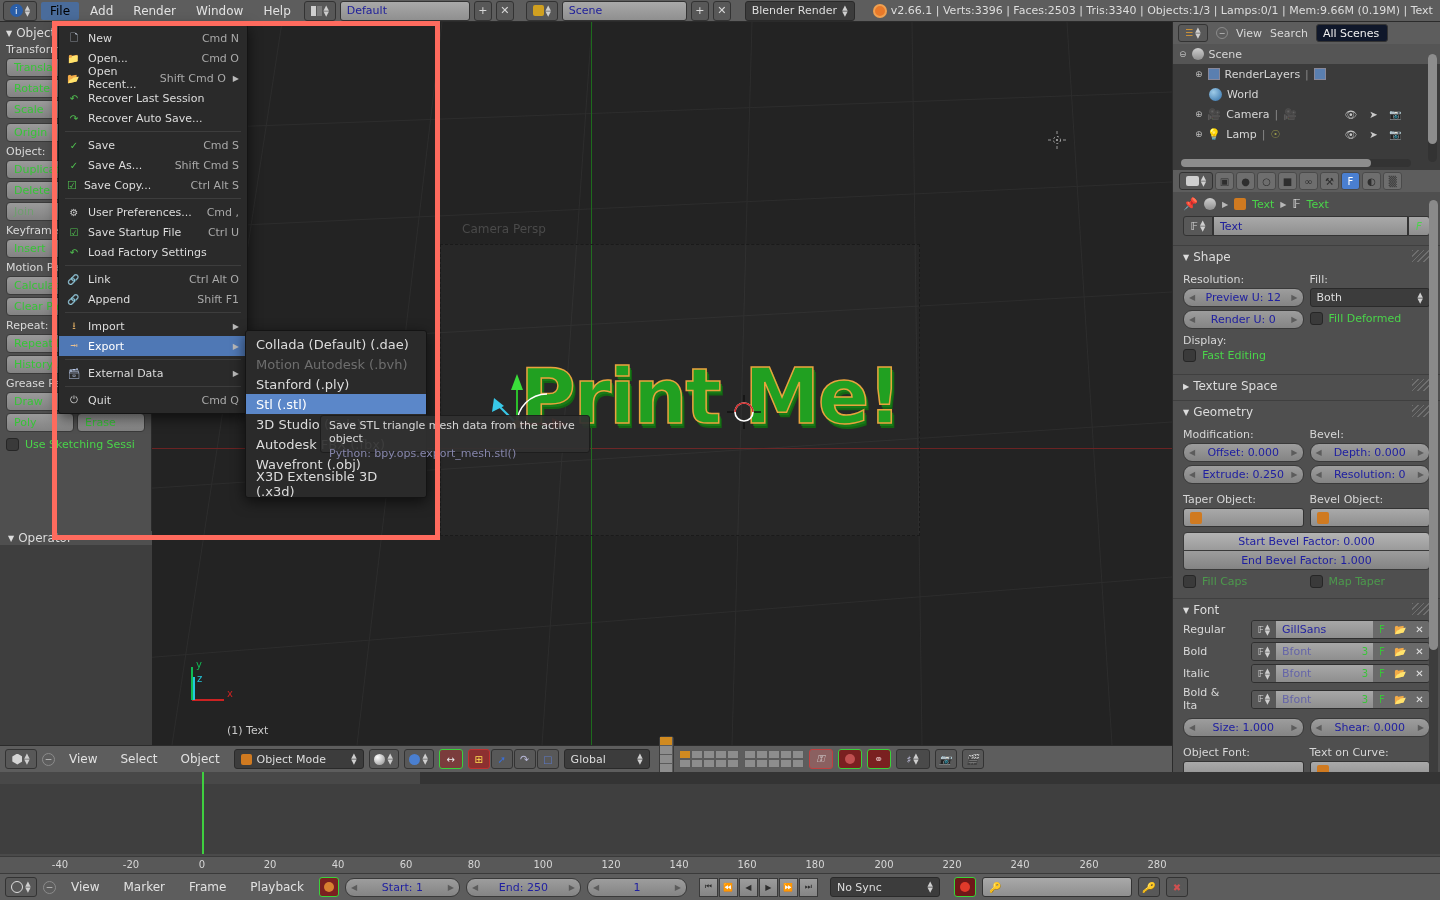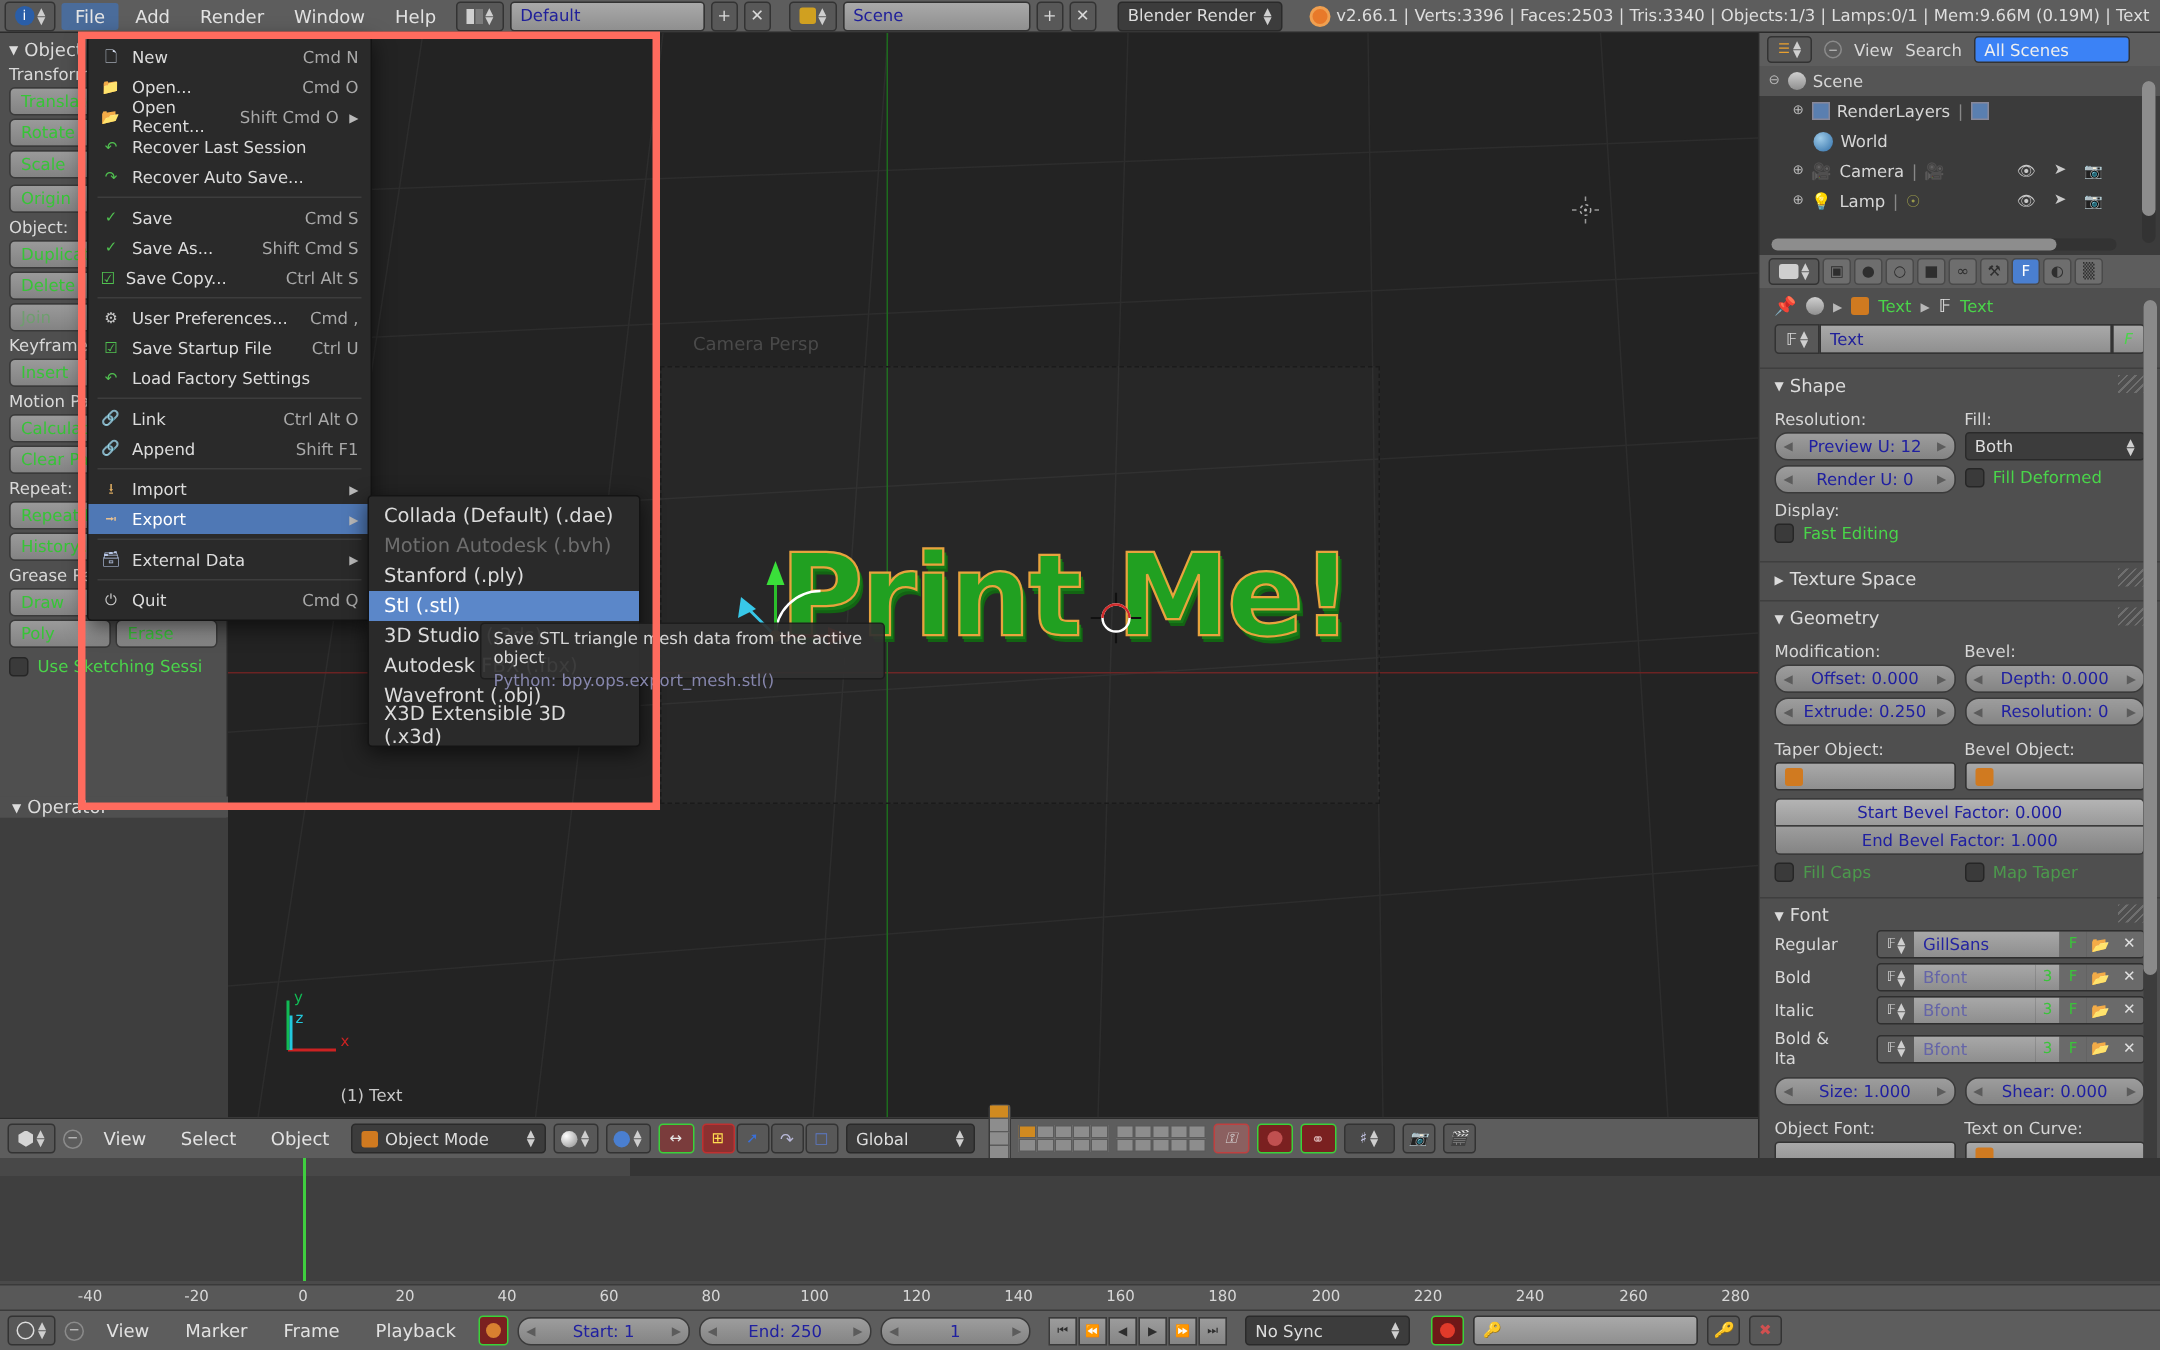--- a/index.html
+++ b/index.html
@@ -6,21 +6,21 @@
   html,body { width:1440px; height:900px; overflow:hidden; }
   body {
     font-family: "DejaVu Sans", sans-serif;
     font-size: 11px;
     background:#3e3e3e;
     color:#d8d8d8;
     -webkit-font-smoothing: antialiased;
   }
   #app { position:relative; width:1440px; height:900px; }
   .menu-label { padding:2px 9px; color:#e2e2e2; font-size:12px; cursor:default; }
-  .menu-label.active { background:#4a6c9b; color:#e5e5e5; border-radius:2px; }
+  .menu-label.active { background:#4a6c9b; color:#000000; border-radius:2px; }
   .icobox {
     background:#585858; border:1px solid #333; border-radius:3px;
     height:20px; display:flex; align-items:center; justify-content:center;
     padding:0 4px; gap:2px;
   }
   .spin { font-size:7px; line-height:6px; color:#cfcfcf; display:flex; flex-direction:column; }
   .txtfield {
     background:linear-gradient(#a9a9a9,#8f8f8f); border:1px solid #333; border-radius:3px;
     height:20px; display:flex; align-items:center; padding:0 6px; color:#20209a; font-size:11px;
   }
@@ -495,21 +495,21 @@
       <div class="icobox" style="width:30px;height:18px;">
         <i style="font-size:9px;color:#e8a030;">☰</i>
         <span class="spin">
             <b>▲</b>
             <b>▼</b>
           </span>
       </div>
       <span style="width:12px;height:12px;border:1px solid #8b8b8b;border-radius:50%;display:inline-flex;align-items:center;justify-content:center;font-size:8px;color:#c9c9c9;">−</span>
       <span style="font-size:11px;">View</span>
       <span style="font-size:11px;">Search</span>
-      <div class="txtfield" style="width:104px;height:18px;color:#efefef;background:#3b82f6;">
+      <div class="txtfield" style="width:72px;height:18px;color:#efefef;background:#0f172a;">
         <span>All Scenes</span>
       </div>
     </div>
 
     <div class="ol-row sel">
       <span style="font-size:9px;color:#bbb;">⊖</span>
       <span style="width:12px;height:12px;border-radius:50%;background:linear-gradient(#cfcfcf,#8f8f8f);display:inline-block;"></span>
       <span>Scene</span>
     </div>
     <div class="ol-row" style="padding-left:22px;">

